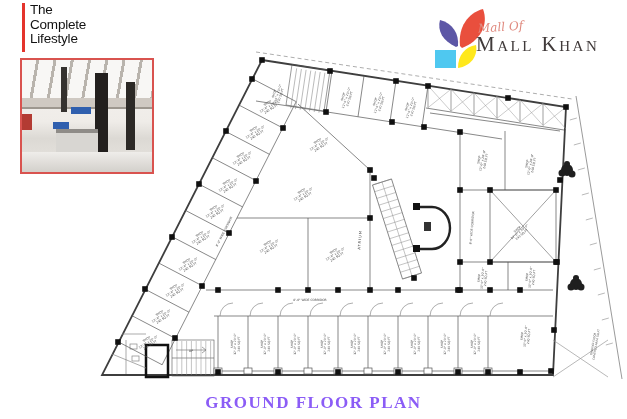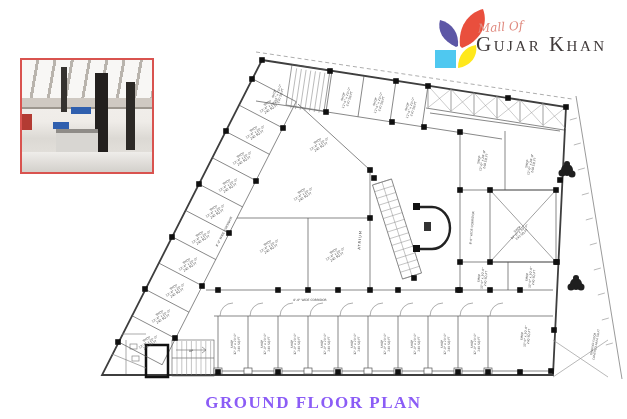--- a/index.html
+++ b/index.html
@@ -35,20 +35,28 @@
   .plan{position:absolute;left:0;top:0;width:627px;height:395px;}
   
   .title{position:absolute;left:0;top:393px;width:627px;text-align:center;
          font-family:"Liberation Serif",serif;font-weight:bold;font-size:17px;letter-spacing:1.5px;color:#8b5cf6;}
 </style>
 </head>
 <body>
 
 <div class="page">
 
+  <div class="tagline">
+    <div class="bar"></div>
+    <div class="words">
+      <div>The</div>
+      <div>Complete</div>
+      <div>Lifestyle</div>
+    </div>
+  </div>
 
   <div class="photo">
     <div class="ceil"></div>
     <div class="mezz"></div>
     <div class="pillar3"></div>
     <div class="pillar1"></div>
     <div class="pillar2"></div>
     <div class="redwall"></div>
     <div class="sign1"></div>
     <div class="sign2"></div>
@@ -57,21 +65,21 @@
   </div>
 
   <div class="logo">
     <svg width="70" height="62" viewBox="0 0 70 60">
       <path d="M32,37 C30,18 40,4 55,0 C61,16 52,32 34,39 Z" fill="#e94f3d"></path>
       <path d="M28,38 C15,32 9,22 12,11 C25,14 31,25 30,37 Z" fill="#5d57a6"></path>
       <rect x="7" y="41" width="21" height="18" fill="#4fc8f0"></rect>
       <path d="M30,59 C30,46 37,38 48,36 C50,47 43,57 30,59 Z" fill="#ffe81c"></path>
     </svg>
     <div class="script">Mall Of</div>
-    <div class="name">Gujar Khan</div>
+    <div class="name">Mall Khan</div>
   </div>
 
   <svg class="plan" viewBox="0 0 627 395">
     <g id="static" fill="none" stroke="#555" stroke-width="0.7">
 
       <path d="M262,60 L566,107 L553,375 L102,375 Z" stroke="#3e3e3e" stroke-width="1.8"></path>
       <path d="M256,52 L572,99" stroke-dasharray="4 3" stroke="#8a8a8a"></path>
       <path d="M214,371 L553,371"></path>
 
       <path d="M162,365 L296,102"></path>

